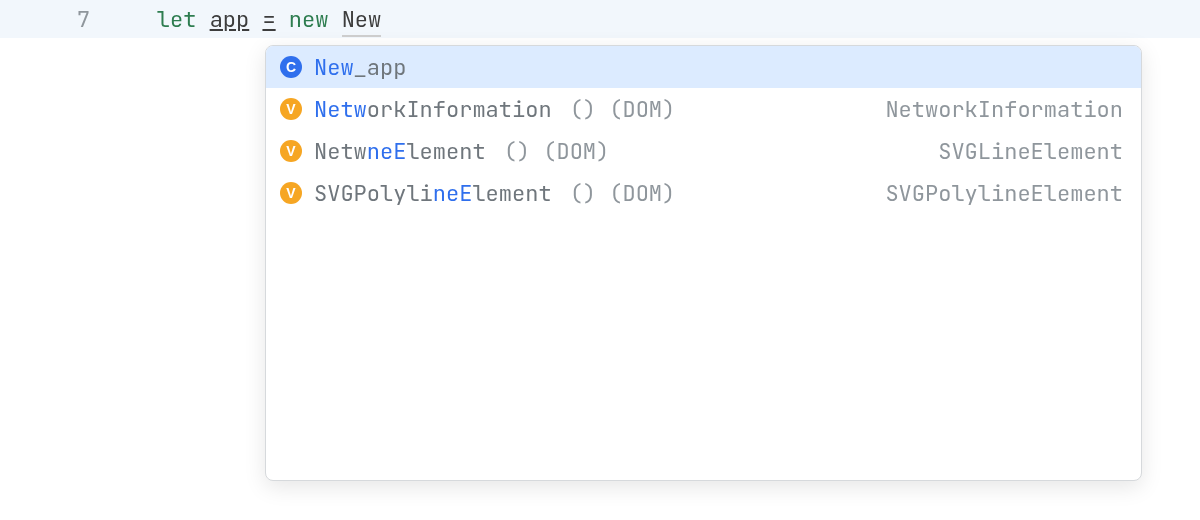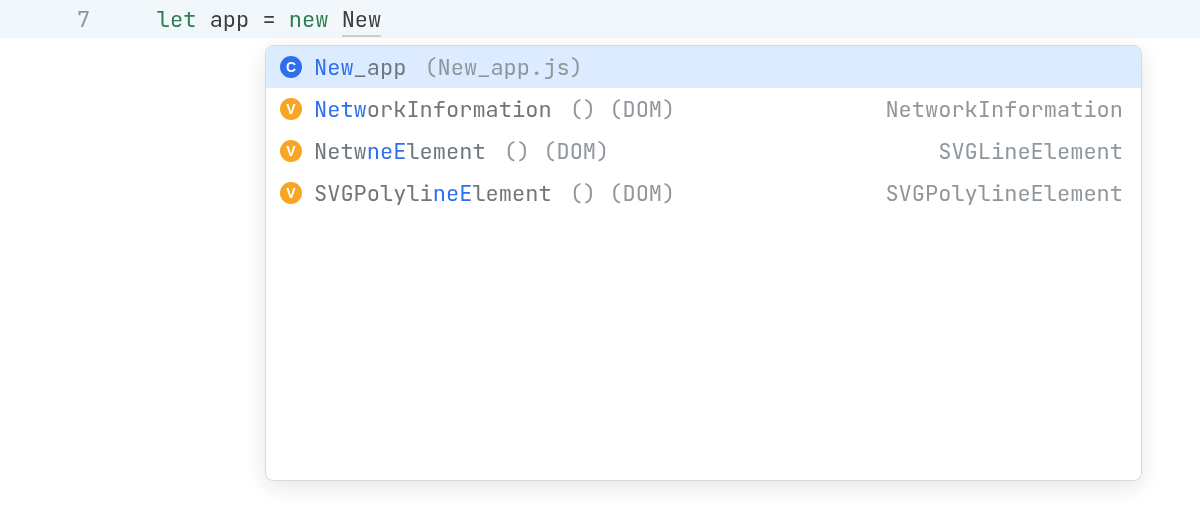--- a/index.html
+++ b/index.html
@@ -31,21 +31,21 @@
     padding-right: 12px;
     white-space: pre;
   }
   .gutter {
     color: var(--grey);
     width: 34px;
     text-align: right;
     margin-right: 14px;
   }
   .kw { color: var(--kw-green); margin-top: 25px; }
-  .ident { color: var(--text); }
+  .ident { color: var(--text); text-decoration: underline; }
   .typed {
     color: var(--text);
     border-bottom: 2px solid #cfcfcf;
     padding-bottom: 1px;
   }
 
   .popup {
     position: absolute;
     left: 265px;
     top: 45px;
@@ -96,21 +96,20 @@
   <span class="gutter">7</span>
   <span>
     <span class="kw">let</span><span> </span><span class="ident">app</span><span> </span><span class="ident">=</span><span> </span><span class="kw">new</span><span> </span><span class="typed">New</span>
   </span>
 </div>
 
 <div class="popup" id="popup">
     <div class="row selected">
       <span class="badge c">C</span>
       <span class="name"><span class="m">New</span><span>_app</span></span>
-      <span class="detail">(New_app.js)</span>
       <span class="spacer"></span>
     </div>
     <div class="row">
       <span class="badge v">V</span>
       <span class="name"><span class="m">Netw</span><span>orkInformation</span></span>
       <span class="detail">() (DOM)</span>
       <span class="spacer"></span>
       <span class="origin">NetworkInformation</span>
     </div>
     <div class="row">

